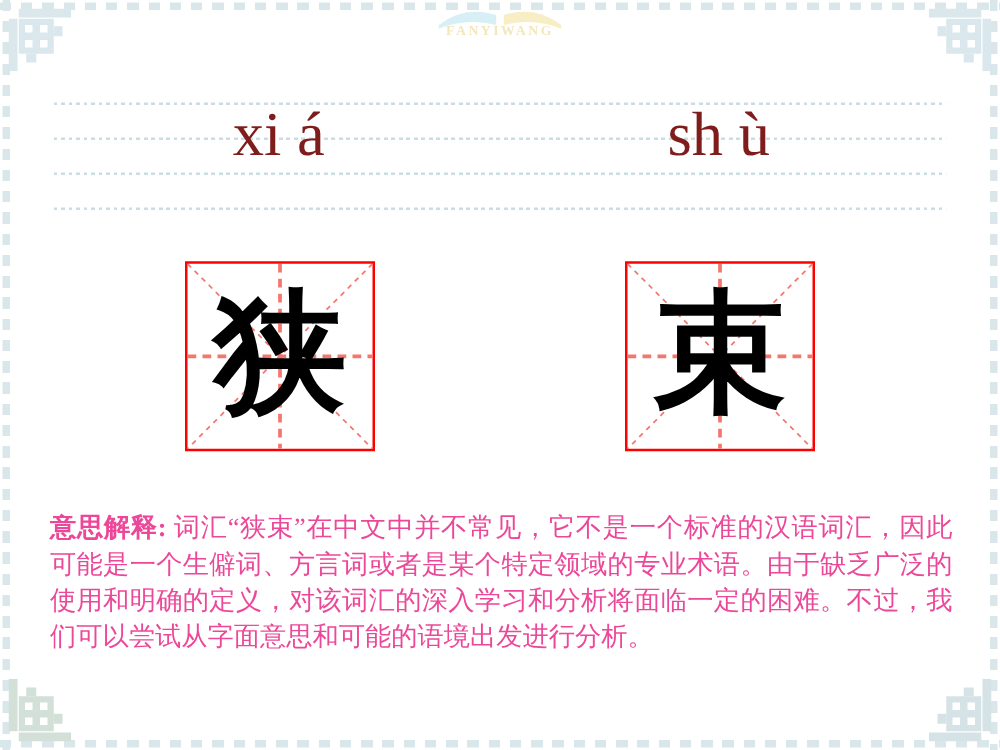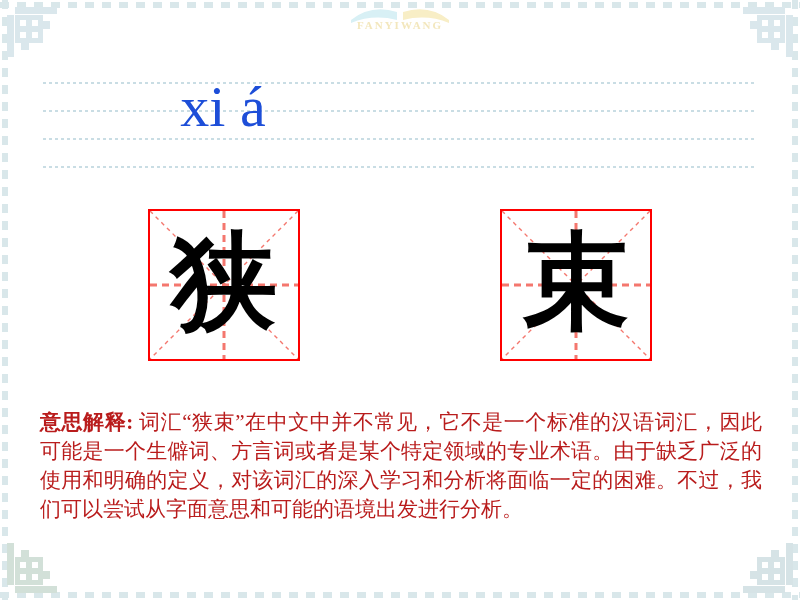--- a/index.html
+++ b/index.html
@@ -87,23 +87,23 @@
     height: 2px;
     background: repeating-linear-gradient(90deg, #c9dde4 0 3px, transparent 3px 6px);
   }
 
   
   .pinyin {
     position: absolute;
     top: 76px;
     width: 220px;
     height: 62px;
-    font-size: 58px;
+    font-size: 50px;
     line-height: 62px;
-    color: #1d4ed8;
+    color: #7f1d1d;
     text-align: center;
     font-family: "Liberation Serif", serif;
   }
   .pinyin-1 { left: 113px; }
   .pinyin-2 { left: 465px; }
 
   
   .charbox {
     position: absolute;
     top: 209px;
@@ -136,21 +136,21 @@
   }
 
   
   .explanation {
     position: absolute;
     left: 40px;
     top: 408px;
     width: 722px;
     font-size: 21px;
     line-height: 29px;
-    color: #b91c1c;
+    color: #ec4899;
     text-align: justify;
     font-family: "Liberation Serif", serif;
   }
   .explanation .label {
     font-weight: bold;
   }
 </style>
 </head>
 <body>
 
@@ -231,20 +231,21 @@
   </div>
 
   <div>
     <div class="guide-line" style="top:82px"></div>
     <div class="guide-line" style="top:110px"></div>
     <div class="guide-line" style="top:138px"></div>
     <div class="guide-line" style="top:166px"></div>
   </div>
 
   <div class="pinyin pinyin-1">xi á</div>
+  <div class="pinyin pinyin-2">sh ù</div>
 
   <div class="charbox charbox-1">
     <svg class="grid" viewBox="0 0 148 148">
       <line x1="0" y1="0" x2="148" y2="148" stroke="#f4776e" stroke-width="1.4" stroke-dasharray="4 4"></line>
       <line x1="148" y1="0" x2="0" y2="148" stroke="#f4776e" stroke-width="1.4" stroke-dasharray="4 4"></line>
       <line x1="0" y1="74" x2="148" y2="74" stroke="#f4776e" stroke-width="3" stroke-dasharray="7 5"></line>
       <line x1="74" y1="0" x2="74" y2="148" stroke="#f4776e" stroke-width="3" stroke-dasharray="7 5"></line>
     </svg>
     <div class="hanzi">狭</div>
   </div>

